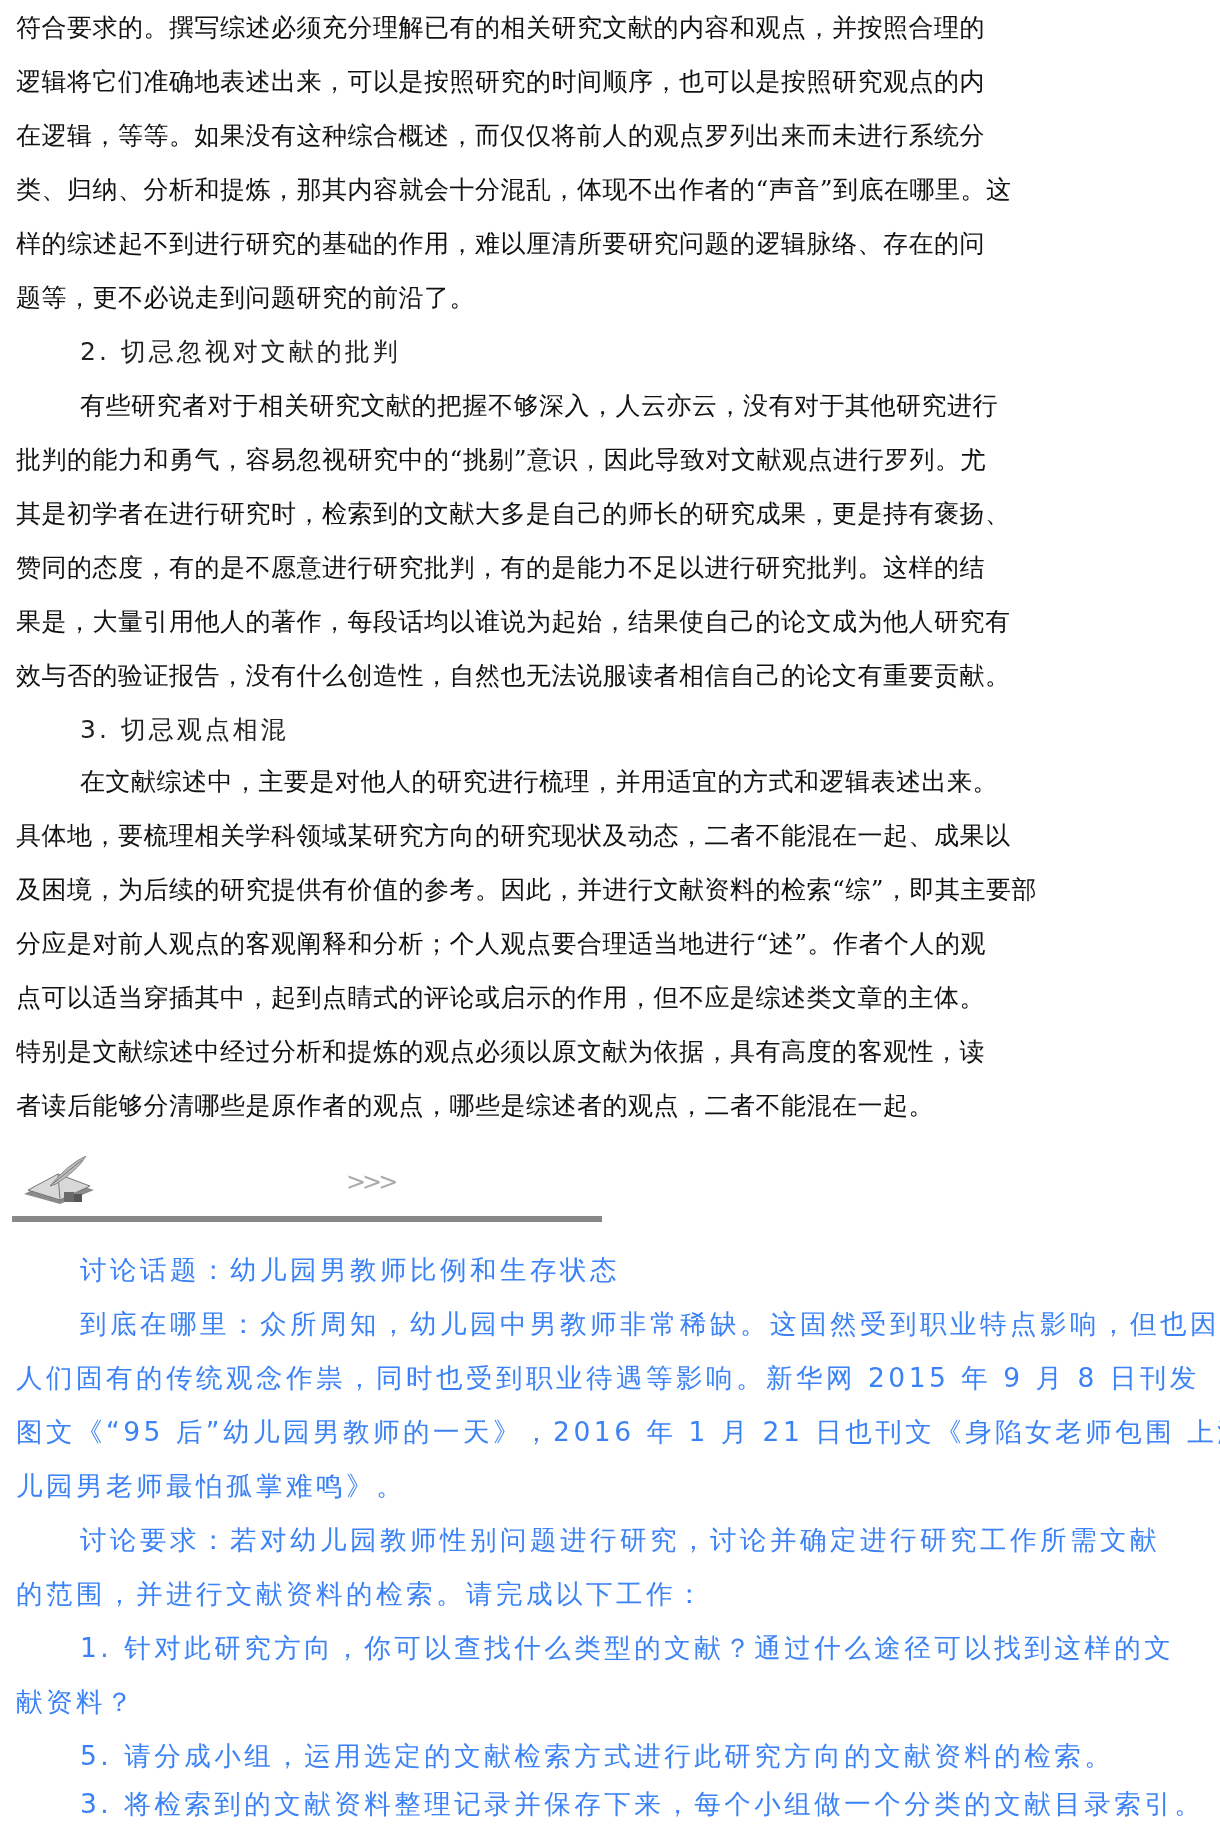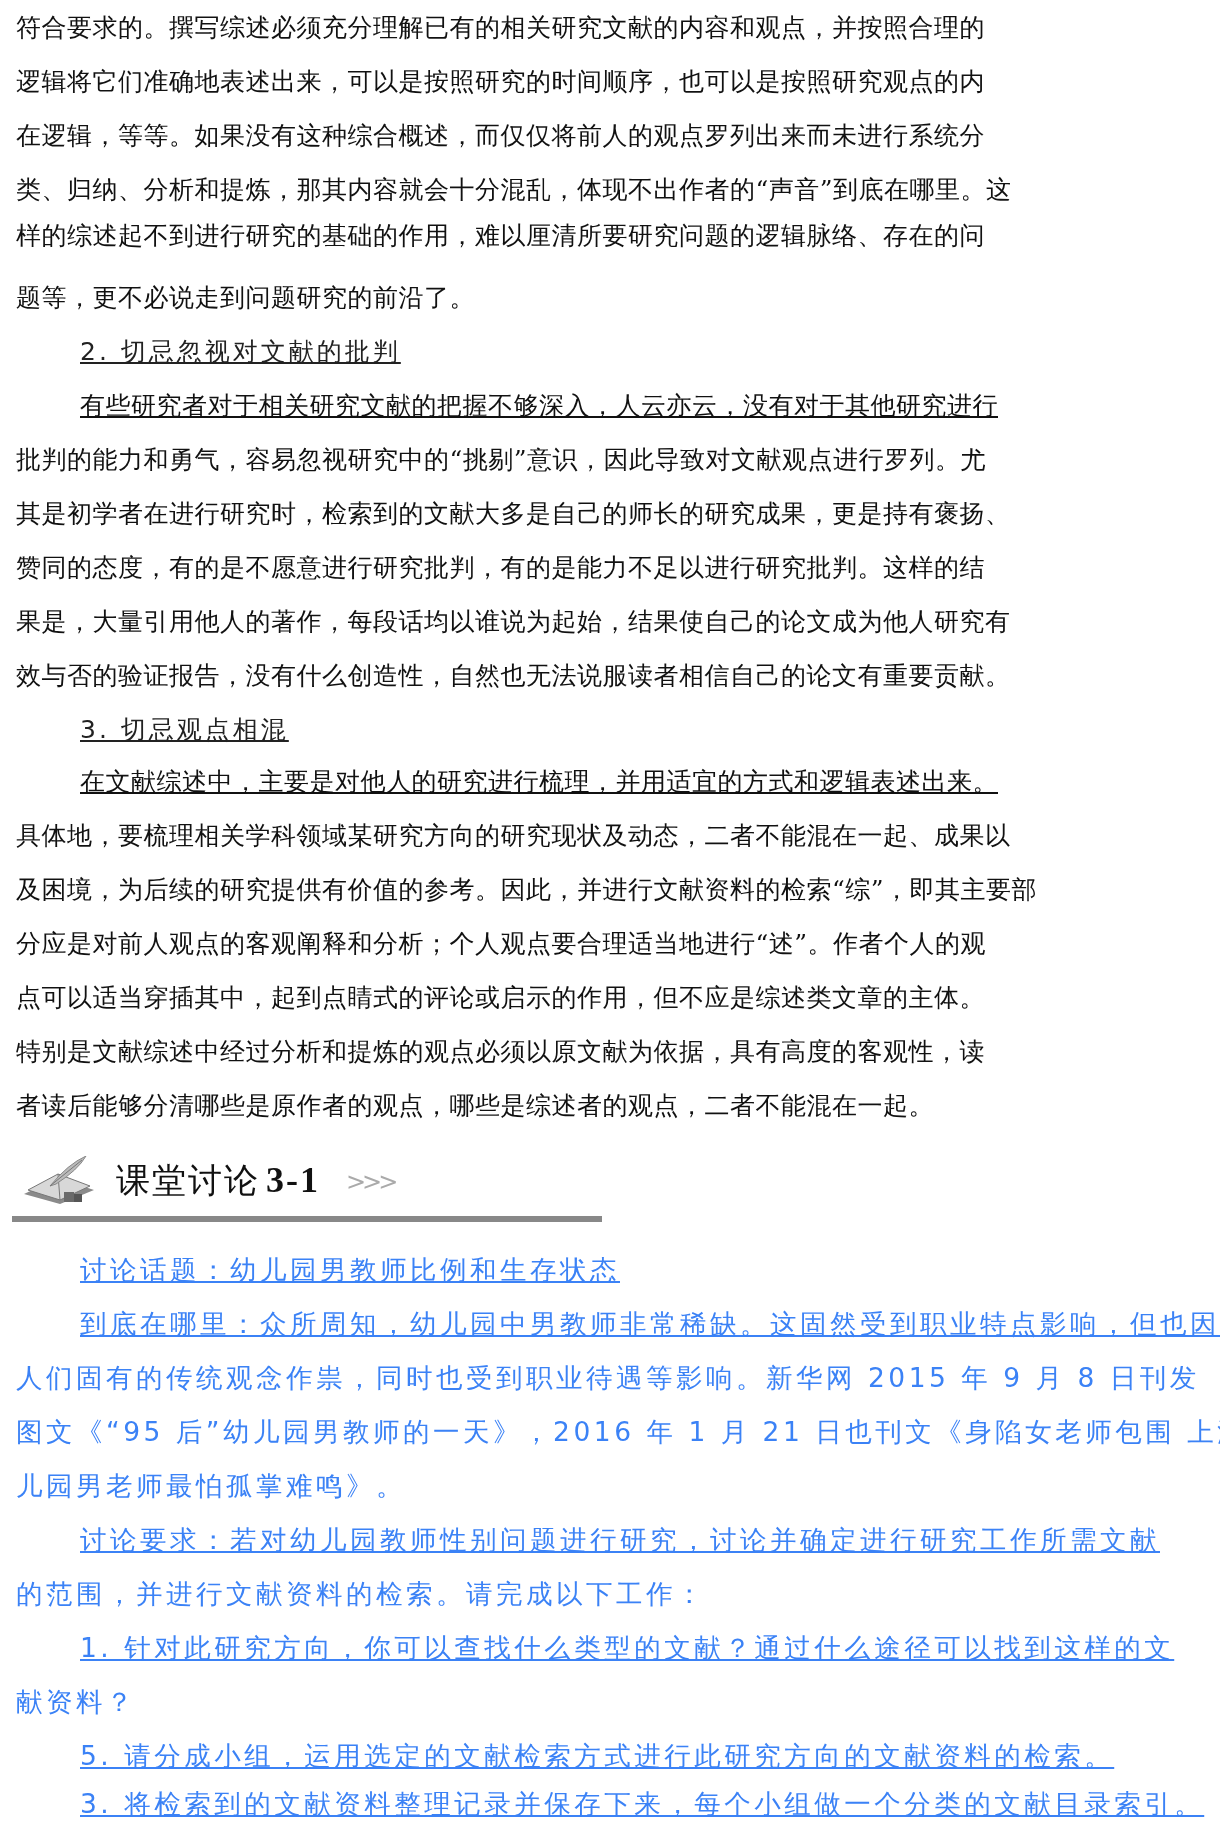--- a/index.html
+++ b/index.html
@@ -1,37 +1,37 @@
 <!DOCTYPE html>
 <html><head>
 <meta charset="utf-8">
 <style>
   html, body { margin: 0; padding: 0; background: #ffffff; }
   body { width: 1220px; height: 1825px; overflow: hidden; position: relative; color: #111; font-family: "DejaVu Serif", "Liberation Serif", serif; }
   .line { position: absolute; left: 16px; width: 1190px; font-size: 25px; line-height: 40px; white-space: nowrap; letter-spacing: 0.5px; }
-  .indent { left: 80px; width: 1126px; text-decoration: underline; }
+  .indent { left: 80px; width: 1126px; }
   .kai { font-family: "DejaVu Sans", "Liberation Sans", sans-serif; font-size: 25px; letter-spacing: 3px; color: #222; }
   .kai-body { font-family: "DejaVu Sans", "Liberation Sans", sans-serif; font-size: 26.5px; letter-spacing: 3.5px; color: #3b82f6; }
   .section-header { position: absolute; left: 12px; top: 1150px; width: 600px; height: 80px; }
   .hdr-icon { position: absolute; left: 8px; top: 6px; width: 78px; height: 50px; }
   .hdr-title { position: absolute; left: 104px; top: 8px; font-family: "DejaVu Serif", "Liberation Serif", serif; font-size: 34px; letter-spacing: 2px; color: #111; white-space: nowrap; }
   .hdr-num { font-weight: bold; font-family: "Liberation Serif", serif; font-size: 36px; margin-left: 6px; }
   .hdr-arrows { position: absolute; left: 334px; top: 18px; font-size: 24px; color: #aaa; letter-spacing: -4px; font-family: "DejaVu Sans", sans-serif; }
   .hdr-rule { position: absolute; left: 0; top: 66px; width: 590px; height: 6px; background: #888; }
 </style>
 </head>
 <body>
 
 <div>
 
   <div class="line" style="top:8px">符合要求的。撰写综述必须充分理解已有的相关研究文献的内容和观点，并按照合理的</div>
   <div class="line" style="top:62px">逻辑将它们准确地表述出来，可以是按照研究的时间顺序，也可以是按照研究观点的内</div>
   <div class="line" style="top:116px">在逻辑，等等。如果没有这种综合概述，而仅仅将前人的观点罗列出来而未进行系统分</div>
   <div class="line" style="top:170px">类、归纳、分析和提炼，那其内容就会十分混乱，体现不出作者的“声音”到底在哪里。这</div>
-  <div class="line" style="top:216px">样的综述起不到进行研究的基础的作用，难以厘清所要研究问题的逻辑脉络、存在的问</div>
+  <div class="line" style="top:224px">样的综述起不到进行研究的基础的作用，难以厘清所要研究问题的逻辑脉络、存在的问</div>
   <div class="line" style="top:278px">题等，更不必说走到问题研究的前沿了。</div>
 
   <div class="line indent kai" style="top:332px">2. 切忌忽视对文献的批判</div>
 
   <div class="line indent" style="top:386px">有些研究者对于相关研究文献的把握不够深入，人云亦云，没有对于其他研究进行</div>
   <div class="line" style="top:440px">批判的能力和勇气，容易忽视研究中的“挑剔”意识，因此导致对文献观点进行罗列。尤</div>
   <div class="line" style="top:494px">其是初学者在进行研究时，检索到的文献大多是自己的师长的研究成果，更是持有褒扬、</div>
   <div class="line" style="top:548px">赞同的态度，有的是不愿意进行研究批判，有的是能力不足以进行研究批判。这样的结</div>
   <div class="line" style="top:602px">果是，大量引用他人的著作，每段话均以谁说为起始，结果使自己的论文成为他人研究有</div>
   <div class="line" style="top:656px">效与否的验证报告，没有什么创造性，自然也无法说服读者相信自己的论文有重要贡献。</div>
@@ -51,23 +51,20 @@
       <svg width="78" height="50" viewBox="0 0 78 50">
         <polygon points="4,38 38,22 74,34 40,48" fill="#8a8a8a"></polygon>
         <polygon points="8,34 38,18 70,30 40,44" fill="#d8d8d8" stroke="#777" stroke-width="1"></polygon>
         <line x1="38" y1="18" x2="40" y2="44" stroke="#777" stroke-width="1"></line>
         <rect x="44" y="36" width="10" height="10" fill="#6a6a6a"></rect>
         <rect x="54" y="38" width="8" height="8" fill="#555"></rect>
         <path d="M30,30 Q48,8 66,0 Q58,14 36,28 Z" fill="#bbb" stroke="#888" stroke-width="1"></path>
         <line x1="30" y1="30" x2="62" y2="4" stroke="#777" stroke-width="1"></line>
       </svg>
     </span>
-    <span class="hdr-title">
-      <span>课堂讨论</span><span class="hdr-num">3-1</span>
-    </span>
     <span class="hdr-arrows">&gt;&gt;&gt;</span>
     <div class="hdr-rule"></div>
   </div>
 
   <div class="line indent kai-body" style="top:1250px">讨论话题：幼儿园男教师比例和生存状态</div>
 
   <div class="line indent kai-body" style="top:1304px">到底在哪里：众所周知，幼儿园中男教师非常稀缺。这固然受到职业特点影响，但也因</div>
   <div class="line kai-body" style="top:1358px">人们固有的传统观念作祟，同时也受到职业待遇等影响。新华网 2015 年 9 月 8 日刊发</div>
   <div class="line kai-body" style="top:1412px">图文《“95 后”幼儿园男教师的一天》，2016 年 1 月 21 日也刊文《身陷女老师包围 上海幼</div>
   <div class="line kai-body" style="top:1466px">儿园男老师最怕孤掌难鸣》。</div>

